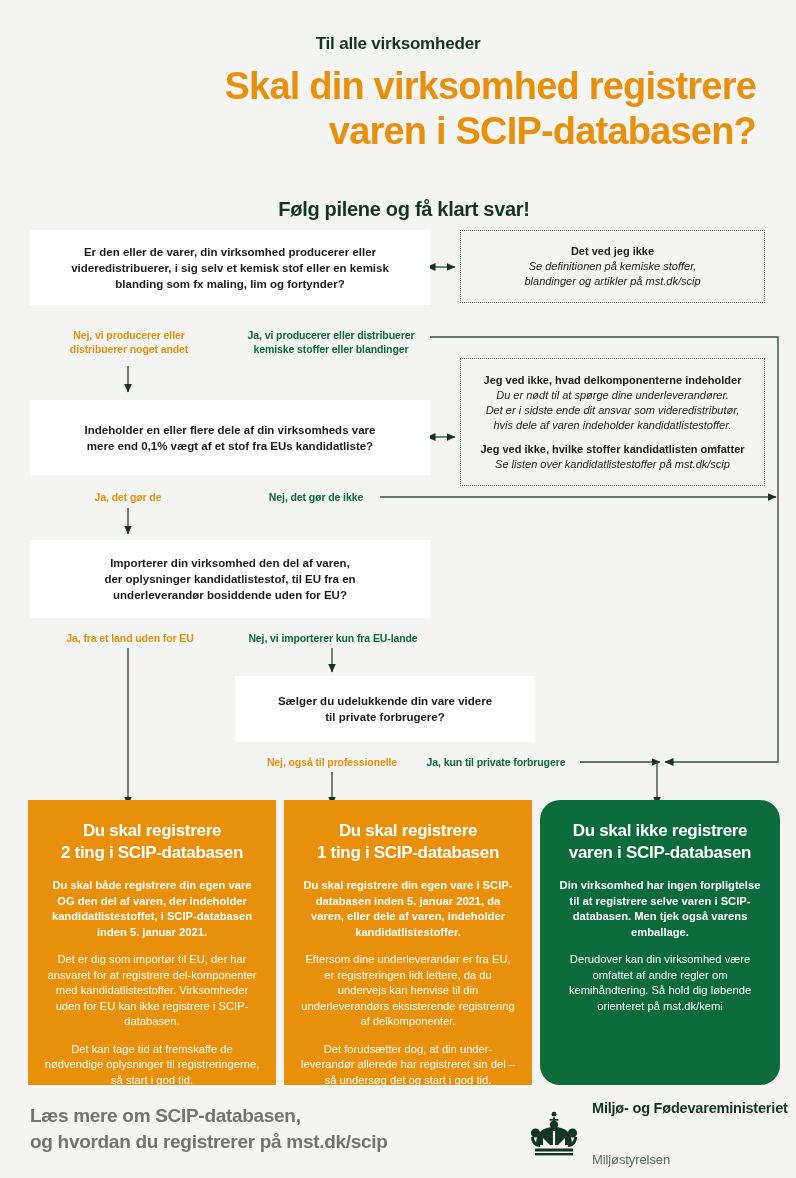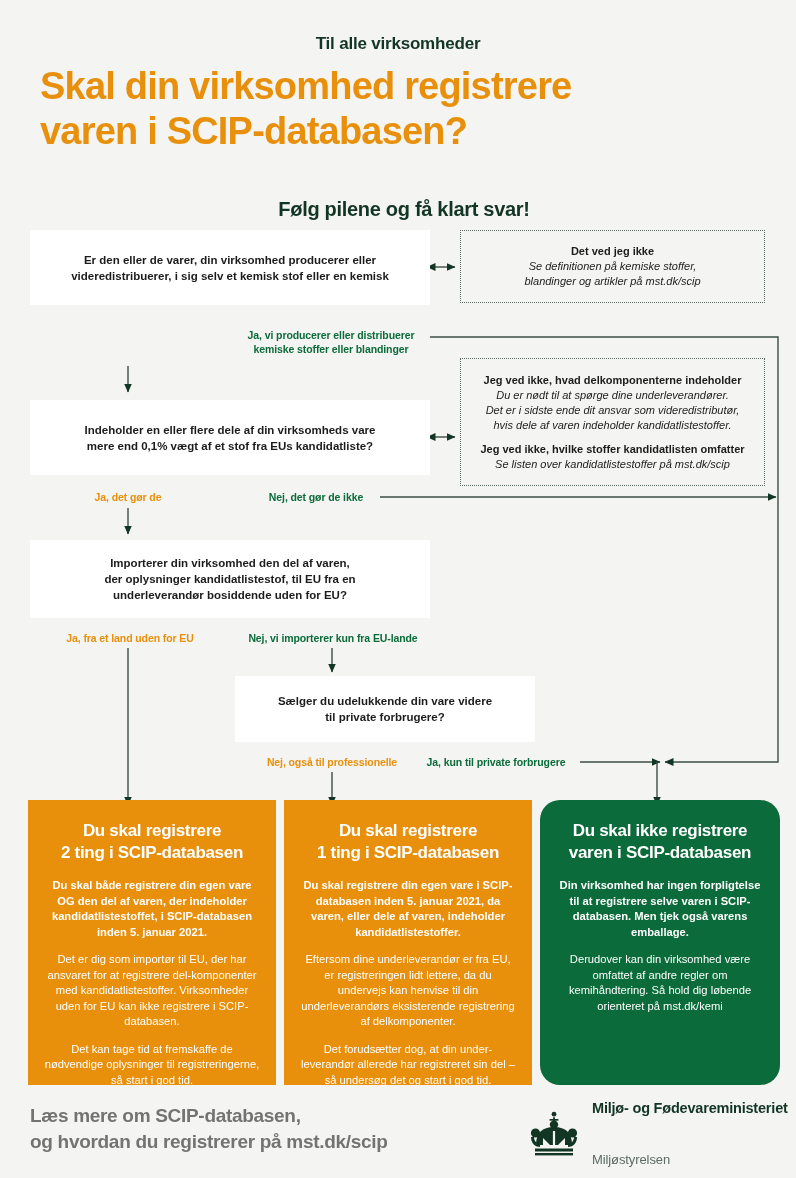--- a/index.html
+++ b/index.html
@@ -26,21 +26,21 @@
     text-align: center;
     font-size: 17px;
     font-weight: bold;
     color: #123524;
     letter-spacing: -0.2px;
   }
   .headline {
     position: absolute;
     left: 40px; right: 40px;
     top: 64px;
-    text-align: left;
+    text-align: right;
     font-size: 38px;
     line-height: 45px;
     font-weight: bold;
     color: #e8900c;
     letter-spacing: -0.8px;
   }
   .subhead {
     position: absolute;
     left: 12px; right: 0;
     top: 198px;
@@ -214,29 +214,34 @@
 
       <line x1="580" y1="762" x2="660" y2="762" marker-end="url(#arrEnd)"></line>
       <line x1="657" y1="762" x2="657" y2="805" marker-end="url(#arrEnd)"></line>
     </g>
   </svg>
 
   <div class="qbox" style="left:30px; top:230px; width:400px; height:75px;">
     <div>
       <span>Er den eller de varer, din virksomhed producerer eller</span>
       <span>videredistribuerer, i sig selv et kemisk stof eller en kemisk</span>
+      <span>blanding som fx maling, lim og fortynder?</span>
     </div>
   </div>
 
   <div class="infobox" style="left:460px; top:230px; width:305px; height:73px;">
     <div class="info-title">Det ved jeg ikke</div>
     <div class="info-sub">Se definitionen på kemiske stoffer,</div>
     <div class="info-sub">blandinger og artikler på mst.dk/scip</div>
   </div>
 
+  <div class="alabel a-orange" style="left:38px; top:328px; width:182px;">
+    <div>Nej, vi producerer eller</div>
+    <div>distribuerer noget andet</div>
+  </div>
   <div class="alabel a-green" style="left:232px; top:328px; width:198px;">
     <div>Ja, vi producerer eller distribuerer</div>
     <div>kemiske stoffer eller blandinger</div>
   </div>
 
   <div class="qbox" style="left:30px; top:400px; width:400px; height:75px;">
     <div>
       <span>Indeholder en eller flere dele af din virksomheds vare</span>
       <span>mere end 0,1% vægt af et stof fra EUs kandidatliste?</span>
     </div>

